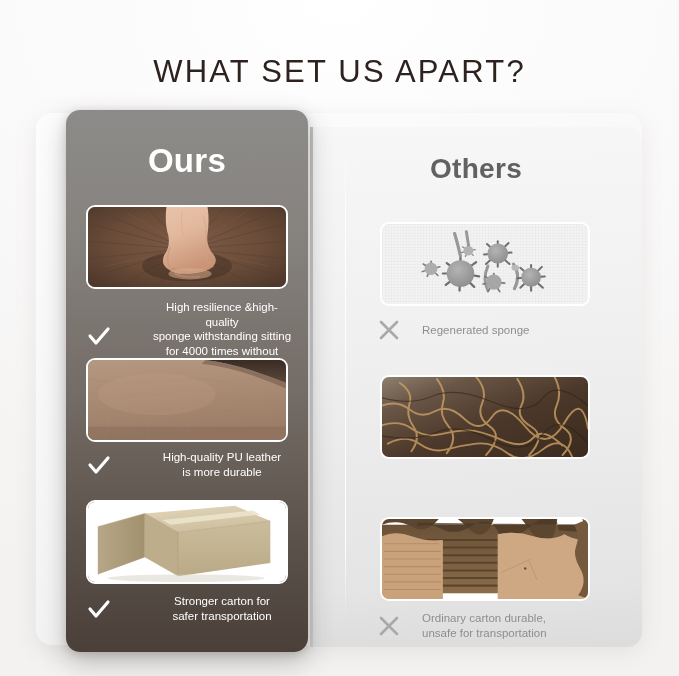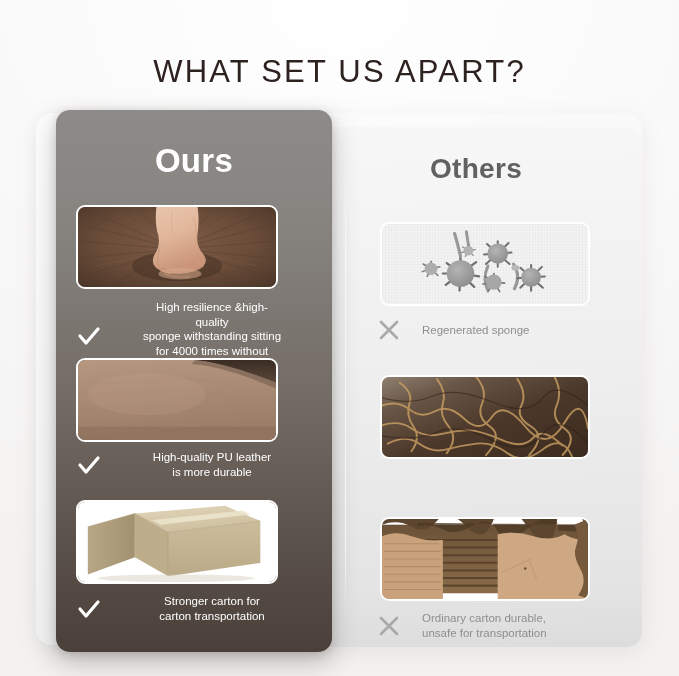--- a/index.html
+++ b/index.html
@@ -68,23 +68,23 @@
     left: 345px;
     top: 140px;
     width: 1px;
     height: 478px;
     background: linear-gradient(180deg, rgba(255,255,255,0) 0%, rgba(255,255,255,.95) 18%, rgba(255,255,255,.95) 85%, rgba(255,255,255,0) 100%);
   }
 
   
   .ours-panel {
     position: absolute;
-    left: 56px;
+    left: 66px;
     top: 110px;
-    width: 276px;
+    width: 242px;
     height: 542px;
     border-radius: 14px;
     background: linear-gradient(180deg, #8d8b89 0%, #86837f 22%, #746c66 52%, #5d534d 78%, #4a3f39 100%);
     box-shadow: 0 10px 26px rgba(70,62,58,0.30), 0 2px 8px rgba(70,62,58,0.18);
     overflow: hidden;
   }
 
   .panel-heading {
     position: absolute;
     width: 100%;
@@ -522,16 +522,16 @@
   </div>
 
   <div class="feature row3">
     <span class="mark">
       <svg viewBox="0 0 26 26">
           <path d="M4 13 L10 20 L22 6" stroke="#ffffff" stroke-width="3.2" fill="none" stroke-linecap="round" stroke-linejoin="round"></path>
         </svg>
     </span>
     <span class="feature-text">
       <span>Stronger carton for</span><br>
-      <span>carton transportation</span>
+      <span>safer transportation</span>
     </span>
   </div>
 </div>
 
 </body></html>

